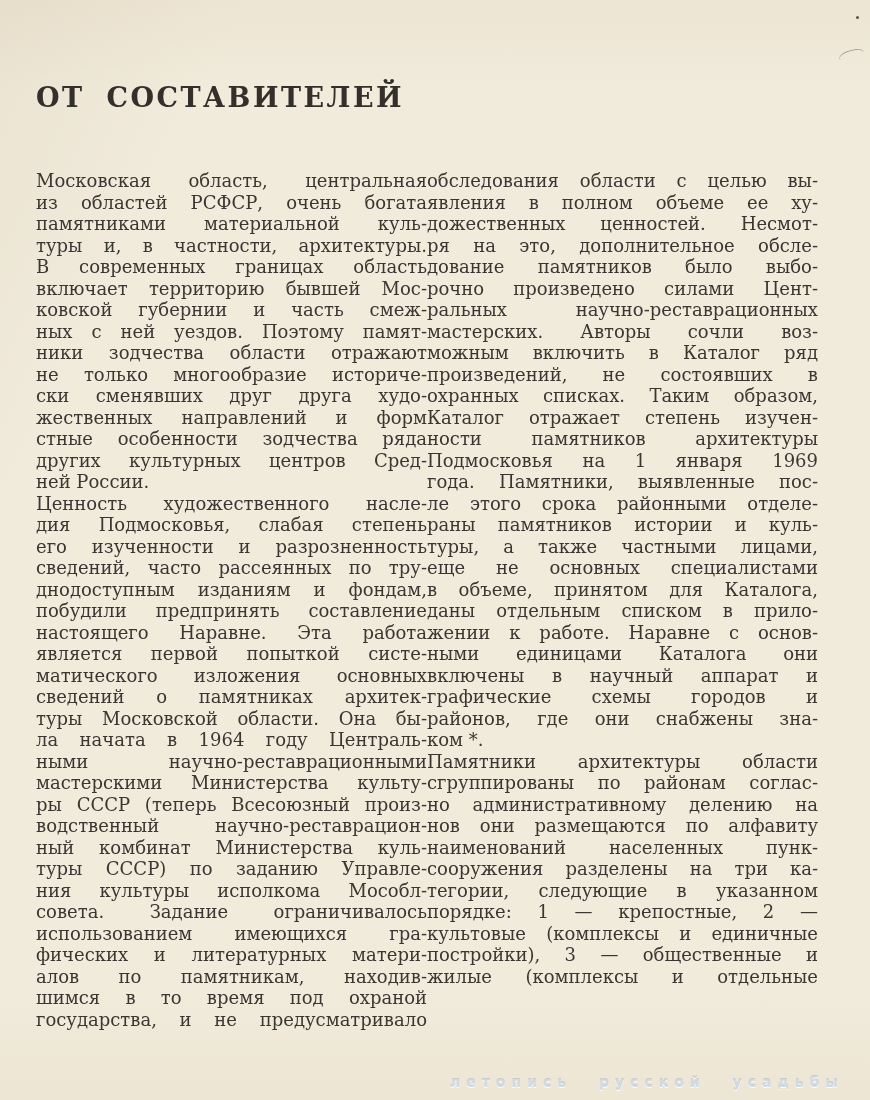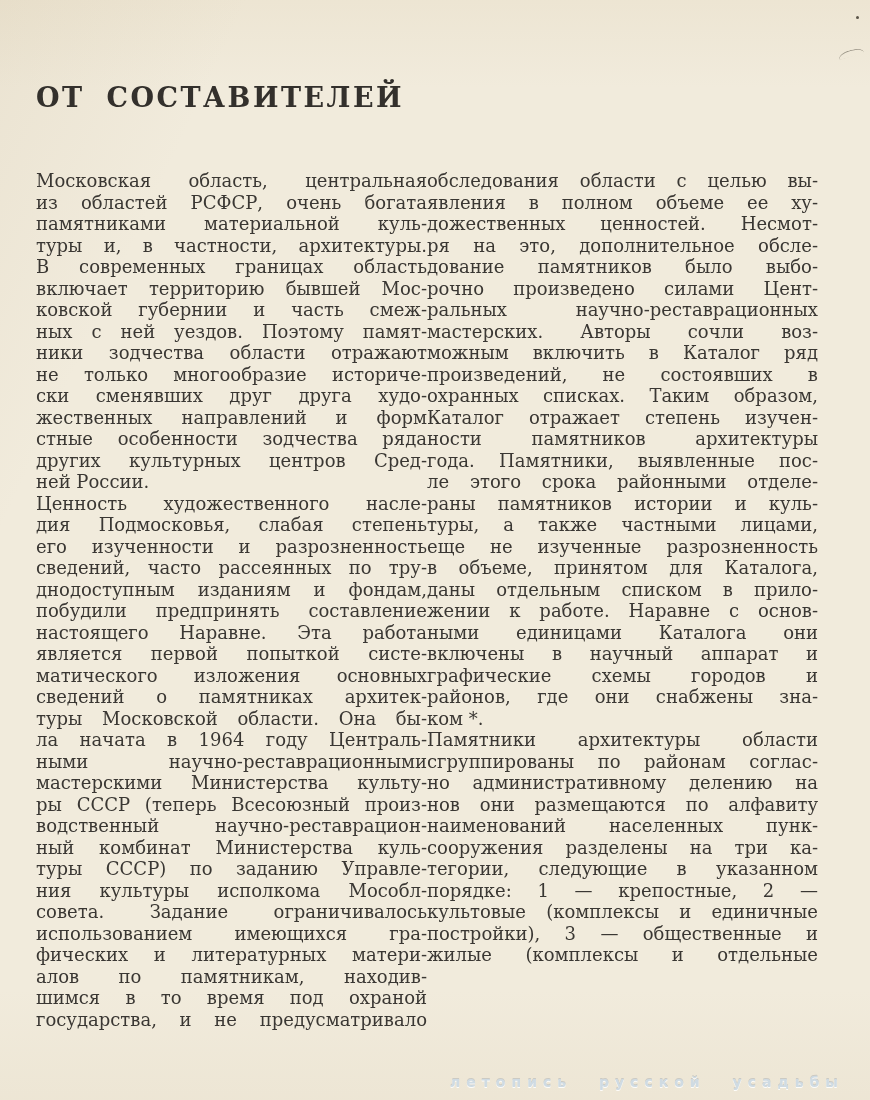--- a/index.html
+++ b/index.html
@@ -138,25 +138,26 @@
         <div class="line">ря на это, дополнительное обсле-</div>
         <div class="line">дование памятников было выбо-</div>
         <div class="line">рочно произведено силами Цент-</div>
         <div class="line">ральных научно-реставрационных</div>
         <div class="line">мастерских. Авторы сочли воз-</div>
         <div class="line">можным включить в Каталог ряд</div>
         <div class="line">произведений, не состоявших в</div>
         <div class="line">охранных списках. Таким образом,</div>
         <div class="line">Каталог отражает степень изучен-</div>
         <div class="line">ности памятников архитектуры</div>
+        <div class="line">Подмосковья на 1 января 1969</div>
         <div class="line">года. Памятники, выявленные пос-</div>
         <div class="line">ле этого срока районными отделе-</div>
         <div class="line">раны памятников истории и куль-</div>
         <div class="line">туры, а также частными лицами,</div>
-        <div class="line">еще не изученные разрозненность</div>
+        <div class="line">еще не основных специалистами</div>
         <div class="line">в объеме, принятом для Каталога,</div>
         <div class="line">даны отдельным списком в прило-</div>
         <div class="line">жении к работе. Наравне с основ-</div>
         <div class="line">ными единицами Каталога они</div>
         <div class="line">включены в научный аппарат и</div>
         <div class="line">графические схемы городов и</div>
         <div class="line">районов, где они снабжены зна-</div>
         <div class="line ragged">ком *.</div>
         <div class="line">Памятники архитектуры области</div>
         <div class="line">сгруппированы по районам соглас-</div>

